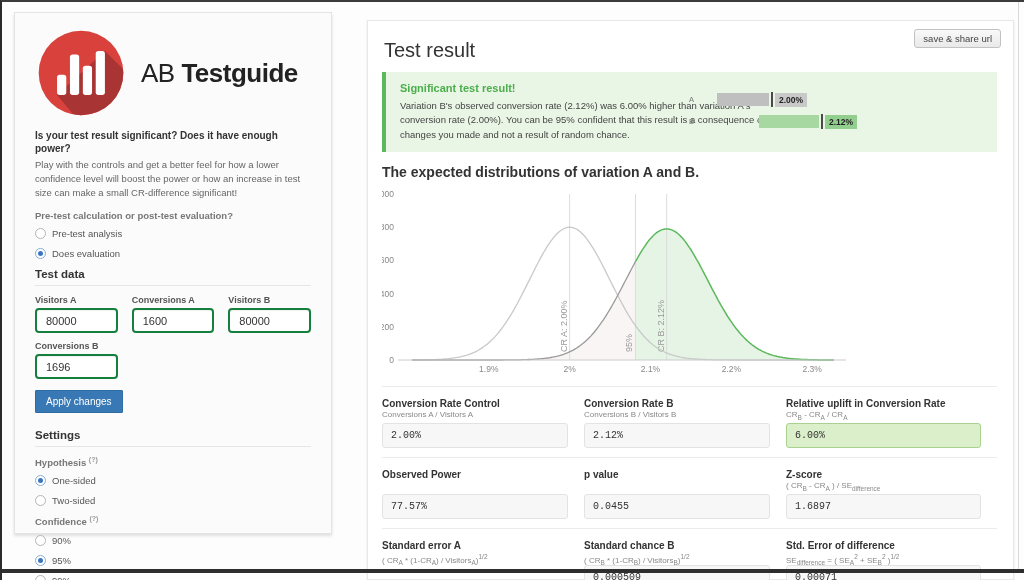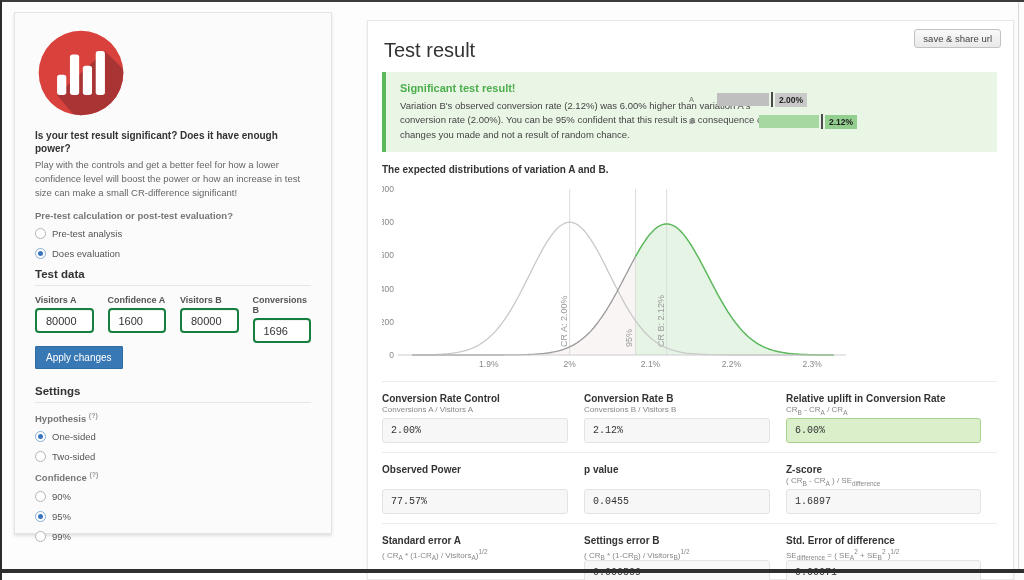--- a/index.html
+++ b/index.html
@@ -21,21 +21,21 @@
   .intro { font-size:9.5px; color:#666; line-height:1.45; margin-bottom:11px; }
   .group-label { font-size:9.5px; font-weight:bold; color:#777; margin-bottom:7px; }
   .group-label sup.help { font-size:7px; color:#999; }
   .radio-row { display:flex; align-items:center; gap:6px; margin-bottom:9px; cursor:pointer; }
   .radio { position:relative; width:11px; height:11px; border:1px solid #b5b5b5; border-radius:50%; background:#fff; flex:0 0 auto; }
   .radio.on { border-color:#86aed6; }
   .radio.on::after { content:''; position:absolute; left:2px; top:2px; width:5px; height:5px; border-radius:50%; background:#3a76c0; }
   .radio-label { font-size:9.5px; color:#555;text-align:right; }
   .section-h { font-size:11.5px; font-weight:bold; color:#333; border-bottom:1px solid #e6e6e6;
                padding-bottom:5px; margin:8px 0 9px 0; }
-  .fields { display:grid; grid-template-columns:1fr 1fr 1fr 1fr; column-gap:14px; row-gap:8px; margin-bottom:3px; }
+  .fields { display:grid; grid-template-columns:1fr 1fr 1fr; column-gap:14px; row-gap:8px; margin-bottom:11px; }
   .field-label { font-size:9px; font-weight:bold; color:#555; margin-bottom:3px; }
   .tinput { width:100%; height:25px; border:2px solid #15803d; border-radius:4px; padding:0 9px;
             font-size:11px; color:#333; background:#fff; font-family:"Liberation Sans",sans-serif;
             box-shadow:inset 0 1px 1px rgba(0,0,0,.06); }
   .btn-primary { display:inline-block; background:#3878b4; border:1px solid #2e6da4; color:#fff;
                  font-size:10px; padding:5px 10px; border-radius:1px; cursor:pointer; }
 
   
   .main { position:absolute; left:365px; top:18px; width:647px; height:560px; background:#fff;
           border:1px solid #e8e8e8; box-shadow:0 1px 2px rgba(0,0,0,.10); padding:10px 16px 0 14px; }
@@ -53,21 +53,21 @@
   .ab-letter { font-size:7.5px; color:#777; width:10px; }
   .ab-bar { height:13px; }
   .ab-bar.gray { background:#bfbfbf; }
   .ab-bar.green { background:#a8d8a2; }
   .ab-marker { width:2px; height:15px; background:#4a4a4a; margin:0 2px; }
   .ab-chip { font-size:8.5px; font-weight:bold; color:#222; padding:2px 4px; min-width:30px; text-align:center; }
   .ab-chip.gray { background:#c9c9c9; }
   .ab-chip.green { background:#92cf8e; }
 
   .chart-block { margin-top:12px; }
-  .chart-title { font-size:10px; font-weight:bold; color:#333; margin-bottom:2px; }
+  .chart-title { font-size:14px; font-weight:bold; color:#333; margin-bottom:2px; }
 
   .stats-row { display:grid; grid-template-columns:202px 202px 1fr; border-top:1px solid #ececec;
                padding:11px 0 9px 0; }
   .stats-row:first-of-type { margin-top:6px; }
   .stat { padding-right:16px; }
   .stat-label { font-size:10px; font-weight:bold; color:#333; }
   .stat-formula { font-size:8px; color:#888; height:11px; line-height:11px; }
   .stat-formula sub, .stat-formula sup { font-size:6.5px; }
   .stat-value { margin-top:3px; width:100%; background:#f7f7f7; border:1px solid #e3e3e3; border-radius:3px;
                 font-family:"Liberation Mono", monospace; font-size:10px; color:#333; padding:6px 8px; }
@@ -90,20 +90,24 @@
         <g clip-path="url(#logoclip)">
           <polygon points="24,74 76,26 120,70 66,124" fill="#a93434"></polygon>
         </g>
         <g>
           <rect x="24" y="52" width="10" height="22" rx="3" fill="#ffffff"></rect>
           <rect x="38" y="30" width="10" height="44" rx="3" fill="#ffffff"></rect>
           <rect x="52" y="42" width="10" height="32" rx="3" fill="#ffffff"></rect>
           <rect x="66" y="26" width="10" height="48" rx="3" fill="#ffffff"></rect>
         </g>
       </svg>
+      <div class="brand-text">
+        <span class="light">AB</span>
+        <span class="bold">Testguide</span>
+      </div>
     </div>
 
     <div class="headline">Is your test result significant? Does it have enough power?</div>
     <div class="intro">Play with the controls and get a better feel for how a lower confidence level will boost the power or how an increase in test size can make a small CR-difference significant!</div>
 
     <div class="group-label">Pre-test calculation or post-test evaluation?</div>
     <div class="radio-row">
       <span class="radio"></span>
       <span class="radio-label">Pre-test analysis</span>
     </div>
@@ -112,21 +116,21 @@
       <span class="radio-label">Does evaluation</span>
     </div>
 
     <div class="section-h">Test data</div>
     <div class="fields">
       <div>
         <div class="field-label">Visitors A</div>
         <input class="tinput" value="80000" style="">
       </div>
       <div>
-        <div class="field-label">Confidence A</div>
+        <div class="field-label">Conversions A</div>
         <input class="tinput" value="1600" style="">
       </div>
       <div>
         <div class="field-label">Visitors B</div>
         <input class="tinput" value="80000" style="">
       </div>
       <div>
         <div class="field-label">Conversions B</div>
         <input class="tinput" value="1696" style="">
       </div>
@@ -253,21 +257,21 @@
         <div class="stat-value">1.6897</div>
       </div>
     </div>
 
     <div class="stats-row">
       <div class="stat">
         <div class="stat-label">Standard error A</div>
         <div class="stat-formula">( CR<sub>A</sub> * (1-CR<sub>A</sub>) / Visitors<sub>A</sub>)<sup>1/2</sup></div>
       </div>
       <div class="stat">
-        <div class="stat-label">Settings error B</div>
+        <div class="stat-label">Standard chance B</div>
         <div class="stat-formula">( CR<sub>B</sub> * (1-CR<sub>B</sub>) / Visitors<sub>B</sub>)<sup>1/2</sup></div>
         <div class="stat-value">0.000509</div>
       </div>
       <div class="stat">
         <div class="stat-label">Std. Error of difference</div>
         <div class="stat-formula">SE<sub>difference</sub> = ( SE<sub>A</sub><sup>2</sup> + SE<sub>B</sub><sup>2</sup> )<sup>1/2</sup></div>
         <div class="stat-value">0.00071</div>
       </div>
     </div>
   </div>

